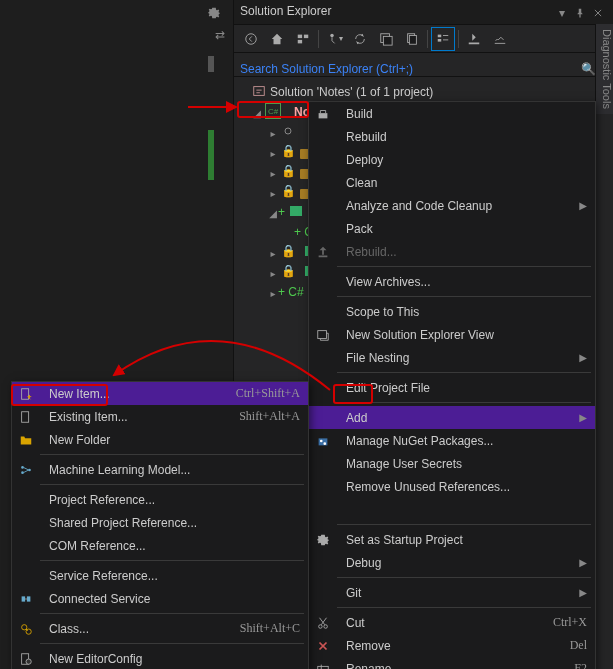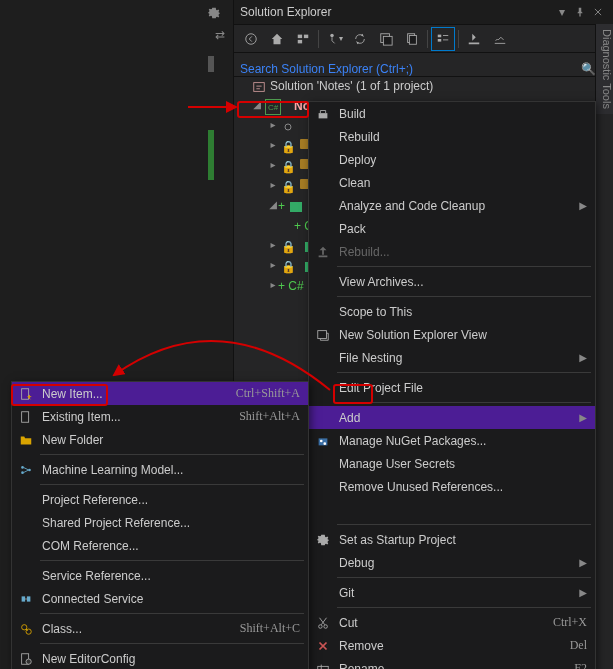--- a/index.html
+++ b/index.html
@@ -5,45 +5,45 @@
   * { box-sizing: border-box; margin: 0; padding: 0; font-family: "Segoe UI", Tahoma, sans-serif; font-size: 12px; }
   body { width: 613px; height: 669px; background: #2d2d30; color: #ccc; overflow: hidden; position: relative; }
   .left-editor { position: absolute; left: 0; top: 0; width: 233px; height: 669px; background: #1e1e1e; }
   .left-editor .gear { position: absolute; right: 12px; top: 6px; width: 14px; height: 14px; }
   .left-editor .gear svg { fill: #888; }
   .left-editor .arrow-icons { position: absolute; right: 8px; top: 28px; color: #888; }
   .left-editor .mini-marker { position: absolute; left: 208px; top: 56px; width: 6px; height: 16px; background: #555; }
   .left-editor .green-marker { position: absolute; left: 208px; top: 130px; width: 6px; height: 50px; background: #2e7d32; }
 
   .panel { position: absolute; left: 233px; top: 0; right: 0; height: 669px; background: #252526; border-left: 1px solid #111; }
-  .panel-title { display: flex; align-items: center; height: 25px; padding: 12px 6px; background: #1c1c1c; border-bottom: 1px solid #111; }
+  .panel-title { display: flex; align-items: flex-start; height: 25px; padding: 4px 6px; background: #1c1c1c; border-bottom: 1px solid #111; }
   .panel-title-text { flex: 1; color: #ccc; }
   .panel-title .btn { width: 18px; height: 18px; display: flex; align-items: center; justify-content: center; color: #888; }
   .panel-title .btn svg { width: 10px; height: 10px; fill: #888; }
   .toolbar { display: flex; align-items: center; height: 28px; padding: 0 4px; border-bottom: 1px solid #111; }
   .toolbar .tb { width: 24px; height: 24px; display: flex; align-items: center; justify-content: center; color: #aaa; margin: 0 1px; }
   .toolbar .sep { width: 1px; height: 18px; background: #444; margin: 0 2px; }
   .toolbar .tb.active { border: 1px solid #007acc; }
   .toolbar .tb svg { width: 14px; height: 14px; fill: #aaa; }
   .search { display: flex; align-items: flex-end; height: 24px; padding: 0 6px; border-bottom: 1px solid #111; color: #3b82f6; }
   .search-text { flex: 1; }
   .search-glass { width: 20px; text-align: center; }
   .tree { padding: 2px 0; }
-  .tree-row { display: flex; align-items: flex-start; height: 20px; padding-left: 4px; color: #ccc; }
+  .tree-row { display: flex; align-items: flex-end; height: 20px; padding-left: 4px; color: #ccc; }
   .tree-row .glyph { width: 10px; text-align: center; color: #888; font-size: 10px; }
   .tree-row .row-icon { width: 16px; height: 16px; margin: 0 3px; display: flex; align-items: center; justify-content: center; }
   .tree-row .bold { font-weight: bold; color: #fca5a5; margin-left: 10px; }
   .tree-row .folder { width: 14px; height: 10px; background: #a67c24; border-radius: 1px; }
   .tree-row.indent1 { padding-left: 18px; }
   .tree-row.indent2 { padding-left: 34px; }
   .tree-row.indent3 { padding-left: 50px; }
   .green-text { color: #4ec94e; }
 
   .ctx { position: absolute; background: #1b1b1c; border: 1px solid #333; box-shadow: 2px 2px 8px rgba(0,0,0,.5); }
-  .ctx-row { display: flex; align-items: center; height: 23px; padding: 0 8px 0 4px; color: #ccc; }
+  .ctx-row { display: flex; align-items: center; height: 23px; padding: 0 8px 0 4px; color: #ccc; gap: 7px; }
   .ctx-row .ico { width: 20px; height: 18px; display: flex; align-items: center; justify-content: center; margin-right: 6px; }
   .ctx-row .ico svg { width: 14px; height: 14px; fill: #aaa; }
   .ctx-row .lbl { flex: 1; white-space: nowrap; }
   .ctx-row .sc { color: #999; margin-left: 16px; font-family: Liberation Serif, serif; }
   .ctx-row .arrow { color: #888; margin-left: 10px; font-size: 10px; }
   .ctx-row.disabled { color: #666; }
   .ctx-row.highlight { background: #4c1d95; }
   .ctx-sep { height: 1px; background: #3a3a3a; margin: 3px 4px 3px 28px; }
 
   .main-ctx { left: 308px; top: 101px; width: 288px; }

